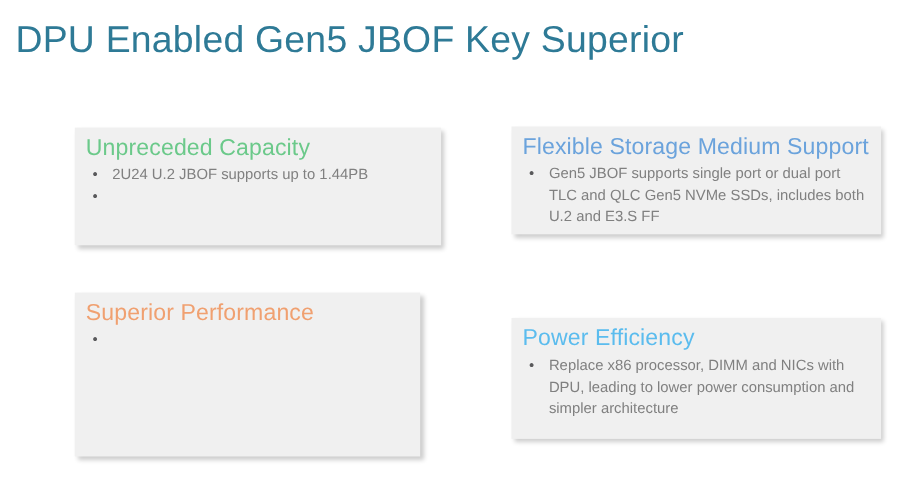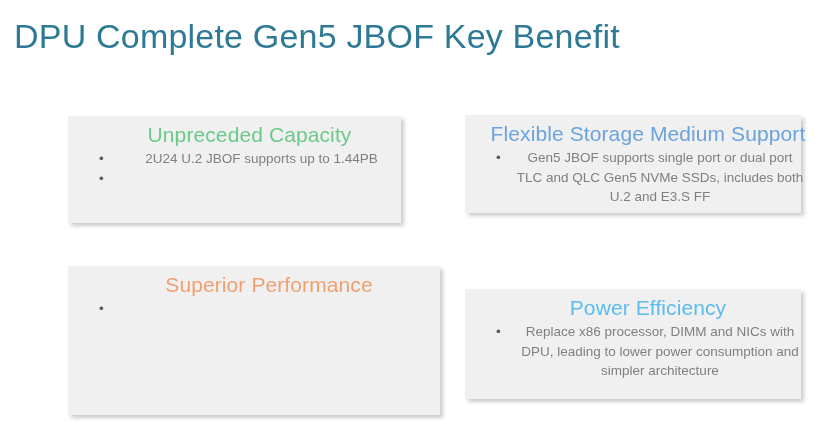--- a/index.html
+++ b/index.html
@@ -31,26 +31,25 @@
     line-height: 44px;
   }
   .card {
     position: absolute;
     background: #F0F0F0;
     box-shadow: 3px 3px 4px rgba(0,0,0,0.20);
     box-sizing: border-box;
   }
   .card-inner {
     position: absolute;
-    left: 15px;
+    left: 0;
     top: 0;
     width: 100%;
     padding: 6px 10px 0 10px;
     box-sizing: border-box;
-    text-align: center;
   }
   .card-heading {
     font-size: 21px;
     font-weight: 300;
     line-height: 26px;
     letter-spacing: 0.1px;
     margin: 0 0 1px 0;
     white-space: pre-line;
   }
   .bullets {
@@ -87,41 +86,41 @@
     left: 465px;
     top: 115px;
     width: 336px;
     height: 98px;
   }
   #card-storage .card-heading { color: #6BA3DC; }
   
   #card-performance {
     left: 68px;
     top: 266px;
-    width: 372px;
+    width: 314px;
     height: 149px;
   }
   #card-performance .card-heading { color: #F0A070; }
   
   #card-power {
     left: 465px;
     top: 289px;
     width: 336px;
     height: 110px;
   }
   #card-power .card-heading { color: #5BBCEE; }
   
   #card-power .card-inner { overflow: visible; }
 </style>
 </head>
 <body>
 
 <div class="slide">
 
-  <div class="slide-title">DPU Complete Gen5 JBOF Key Benefit</div>
+  <div class="slide-title">DPU Enabled Gen5 JBOF Key Superior</div>
 
   <div class="card" id="card-capacity">
     <div class="card-inner">
       <div class="card-heading">Unpreceded Capacity</div>
       <ul class="bullets">
         <li class="bullet-item">
           <span class="bullet-dot">•</span>
           <span>2U24 U.2 JBOF supports up to 1.44PB</span>
         </li>
         <li class="bullet-item">

